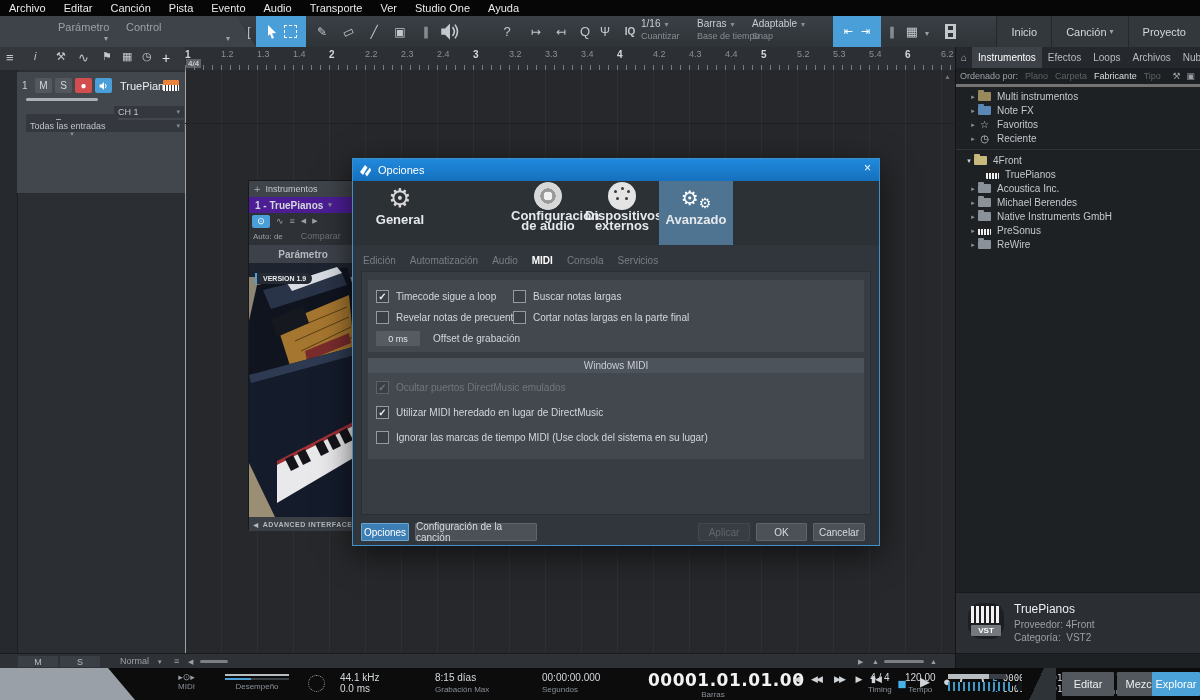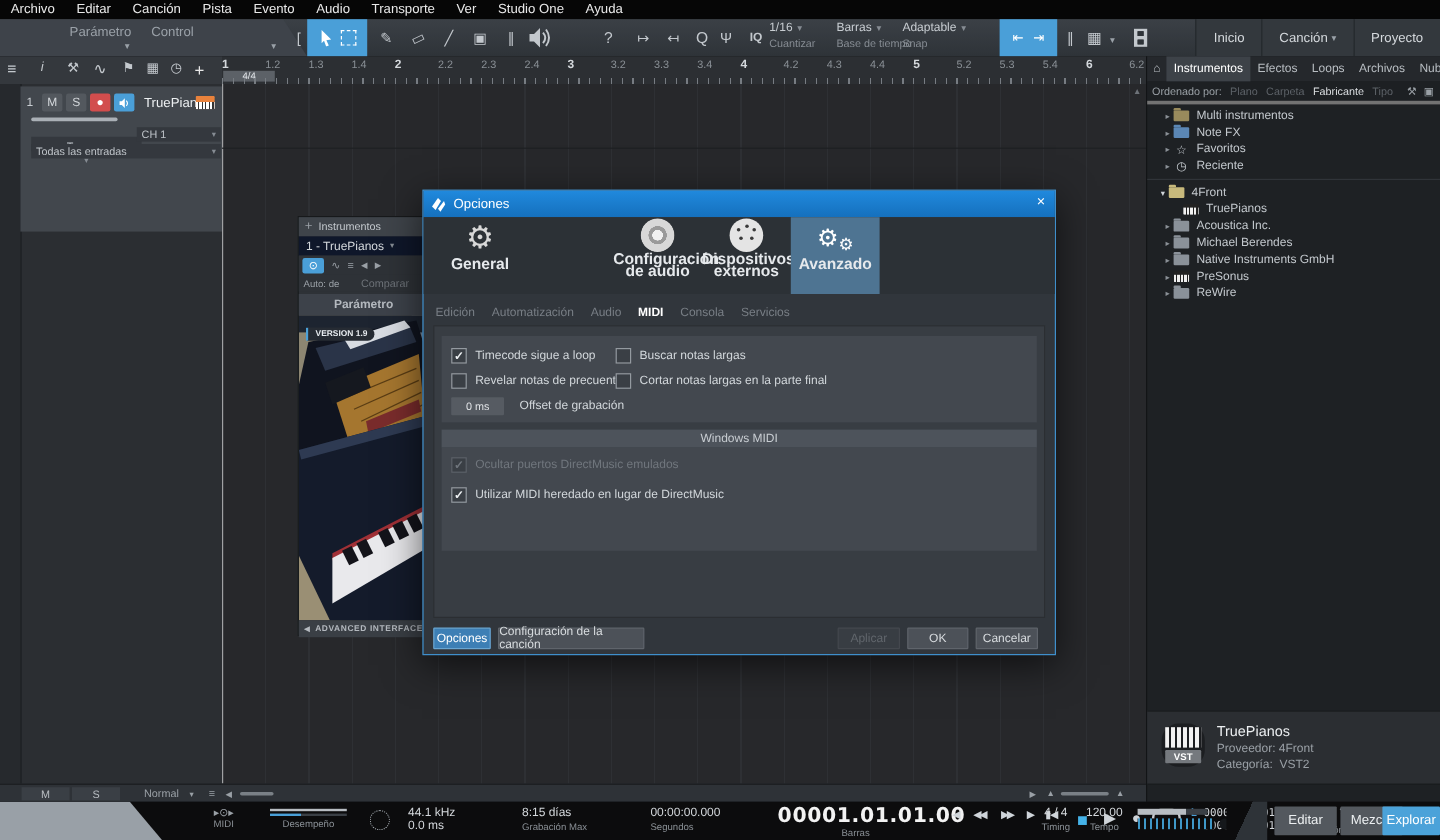--- a/index.html
+++ b/index.html
@@ -39,21 +39,21 @@
               border-bottom:1px solid #1a1c1e;border-right:1px solid #1a1c1e;}
   .lane-ic{position:absolute;top:3px;font-size:13px;color:#c3c8cd;}
   .ruler{position:absolute;left:185px;top:47px;width:770px;height:23px;background:#2c2f33;
          border-bottom:1px solid #17191b;overflow:hidden;}
   .ruler-ticks{display:flex;}
   .rtick{width:36px;flex:0 0 36px;font-size:9px;color:#8a9096;padding-top:2px;}
   .rtick.major{color:#d4d8dc;font-weight:bold;font-size:10px;}
   .tickstrip{position:absolute;left:0;bottom:0;width:100%;height:5px;
      background:repeating-linear-gradient(90deg,#777c82 0 1px,transparent 1px 9px);}
   .tsig-chip{position:absolute;left:1px;top:12px;background:#5c6167;color:#e4e8ec;font-size:8px;
-             padding:0 16px;line-height:9px;}
+             padding:0 2px;line-height:9px;}
   
   .track-panel{position:absolute;left:0;top:70px;width:185px;height:583px;background:#2b2e32;
                border-right:1px solid #16181a;}
   .tp-strip{position:absolute;left:0;top:0;width:17px;height:100%;background:#26292d;border-right:1px solid #1d2023;}
   .track1{position:absolute;left:17px;top:2px;width:168px;height:121px;background:#42474d;}
   .tbtn{position:absolute;top:6px;width:17px;height:15px;display:flex;align-items:center;justify-content:center;
         background:#53585e;color:#d4d8dc;font-size:10px;border-radius:2px;}
   .tbtn.rec{background:#d24d4d;color:#fff;}
   .tbtn.mon{background:#4a9fd8;color:#fff;}
   .kbd-ic{width:16px;height:11px;background:#e8823c;
@@ -441,21 +441,21 @@
         <span>Categoría:</span>&nbsp; <span>VST2</span>
       </div>
     </div>
   </div>
 
   <div class="plugin">
     <div class="pl-row" style="top:0;height:16px;background:#3f444a;">
       <span style="margin-left:5px;color:#9aa0a6;font-size:11px;">+</span>
       <span style="margin-left:5px;">Instrumentos</span>
     </div>
-    <div class="pl-row" style="top:16px;height:16px;background:#0f172a;">
+    <div class="pl-row" style="top:16px;height:16px;background:#4c1d95;font-weight:bold;">
       <span style="margin-left:6px;font-size:10px;color:#d4d8dc;">1 - TruePianos</span>
       <span style="margin-left:5px;font-size:7px;color:#868c93;">▾</span>
     </div>
     <div class="pl-row" style="top:32px;height:16px;background:#2e3237;gap:6px;">
       <span class="pwr" style="margin-left:3px;">⊙</span>
       <span style="color:#9aa0a6;">∿</span>
       <span style="color:#9aa0a6;">≡</span>
       <span style="color:#9aa0a6;font-size:7px;">◀</span>
       <span style="color:#9aa0a6;font-size:7px;">▶</span>
     </div>
@@ -589,20 +589,24 @@
               <span class="tick">✓</span>
             </span>
           <span>Ocultar puertos DirectMusic emulados</span>
         </div>
         <div class="optrow" style="left:8px;top:33px;">
           <span class="cb checked">
               <span class="tick">✓</span>
             </span>
           <span>Utilizar MIDI heredado en lugar de DirectMusic</span>
         </div>
+        <div class="optrow" style="left:8px;top:58px;">
+          <span class="cb"></span>
+          <span>Ignorar las marcas de tiempo MIDI  (Use clock del sistema en su lugar)</span>
+        </div>
       </div>
     </div>
     <span class="dbtn primary" style="left:8px;width:48px;">Opciones</span>
     <span class="dbtn" style="left:62px;width:122px;">Configuración de la canción</span>
     <span class="dbtn disabled" style="left:345px;width:52px;">Aplicar</span>
     <span class="dbtn" style="left:403px;width:51px;">OK</span>
     <span class="dbtn" style="left:460px;width:52px;">Cancelar</span>
   </div>
 
   <div class="transport">

